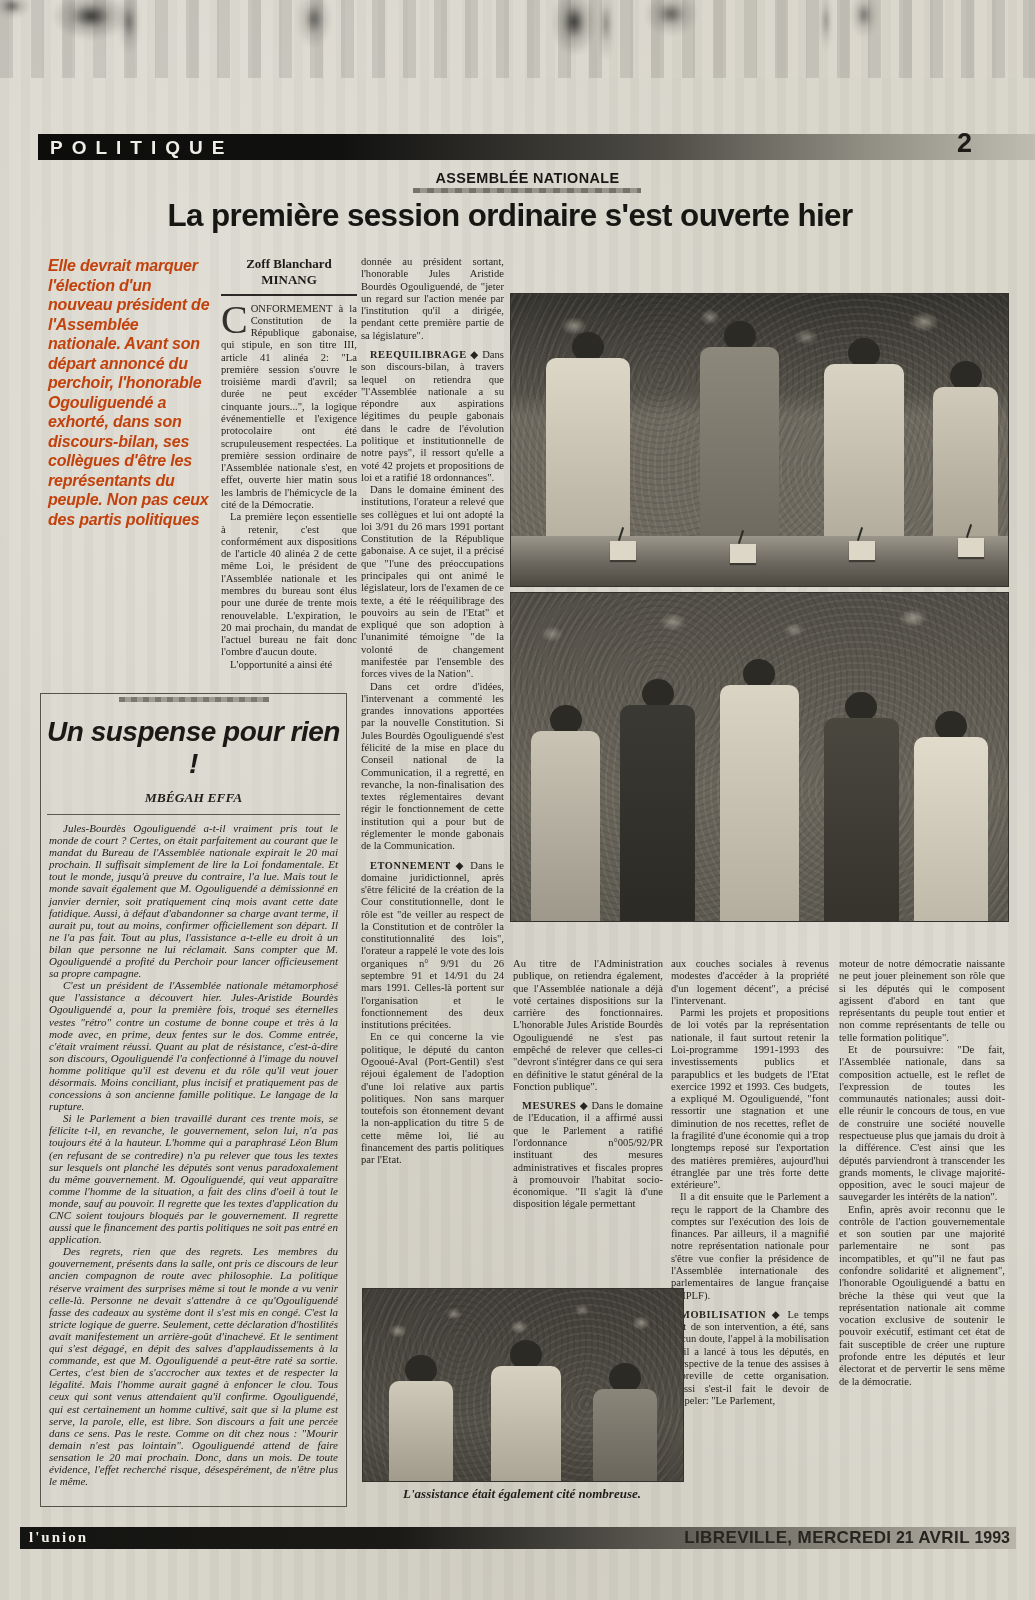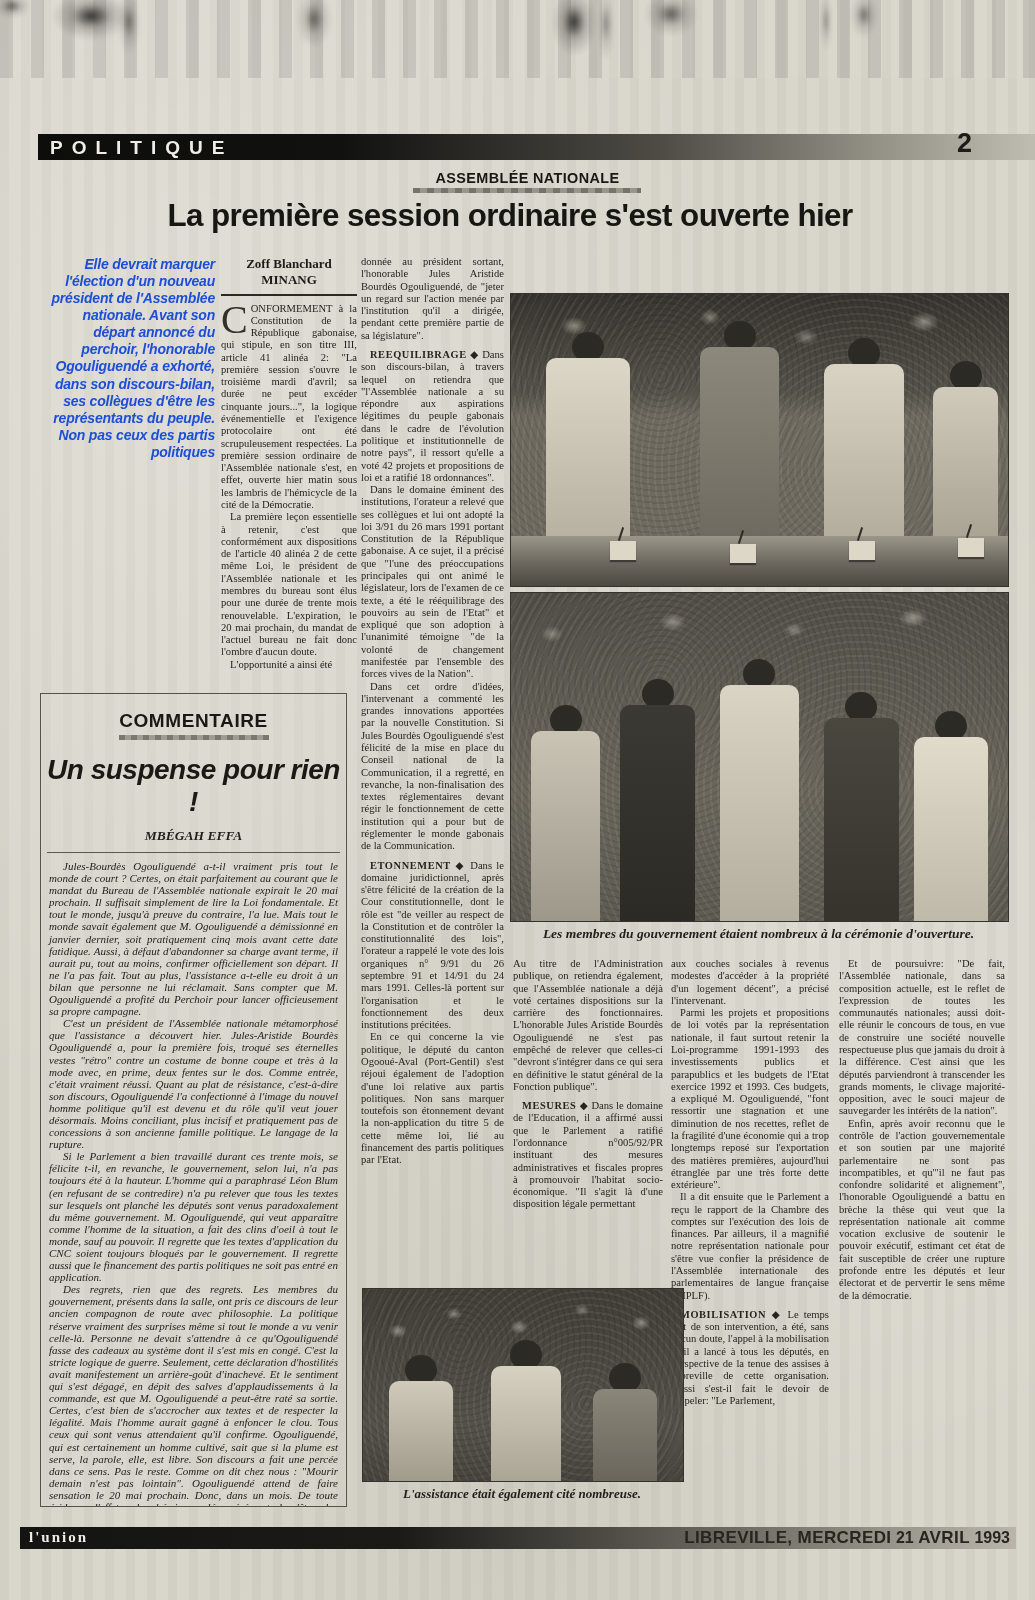--- a/index.html
+++ b/index.html
@@ -26,23 +26,23 @@
   .kicker{position:absolute;left:400px;top:169px;width:255px;text-align:center;
         font-family:"Liberation Sans","DejaVu Sans",sans-serif;font-weight:bold;font-size:15px;
         letter-spacing:.4px;color:#181714;transform:scaleX(.96);}
   .kickrule{position:absolute;left:413px;top:188px;width:228px;height:5px;
         background:repeating-linear-gradient(90deg,#76736a 0 7px,#98958b 7px 14px);}
   .headline{position:absolute;left:55px;top:197px;width:910px;text-align:center;
         font-family:"Liberation Sans","DejaVu Sans",sans-serif;font-weight:bold;font-size:32px;
         letter-spacing:-.6px;color:#161613;transform:scaleX(.98);}
 
   
-  .standfirst{position:absolute;left:48px;top:256px;width:167px;text-align:right;
+  .standfirst{position:absolute;left:48px;top:256px;width:167px;text-align:left;
         font-family:"Liberation Sans","DejaVu Sans",sans-serif;font-weight:bold;font-style:italic;
-        font-size:14px;line-height:1.22;color:#1d4ed8;letter-spacing:-.2px;}
+        font-size:16px;line-height:1.22;color:#c2410c;letter-spacing:-.2px;}
 
   
   .bcol{position:absolute;font-size:10.6px;line-height:1.16;text-align:justify;overflow:hidden;}
   .bcol p{margin:0;text-indent:9px;}
   .bcol p.flush{text-indent:0;}
   .bcol p.sub{margin-top:7px;}
   .lead{font-weight:bold;letter-spacing:.6px;font-size:10.4px;}
   .byline{font-weight:bold;font-size:13px;text-align:center;line-height:1.25;color:#1d1c18;}
   .bylinerule{height:2px;background:#2a2925;margin:5px 0 7px 0;}
   .dropcap{float:left;font-size:40px;line-height:30px;padding:2px 3px 0 0;color:#33312b;}
@@ -186,35 +186,35 @@
     </div>
     <div class="figman" style="left:63%;bottom:0;width:15%;height:62%;">
       <span class="head"></span>
         <span class="body" style="background:linear-gradient(#4a473f,#35332c);"></span>
     </div>
     <div class="figman" style="left:81%;bottom:0;width:15%;height:56%;">
       <span class="head"></span>
         <span class="body" style="background:linear-gradient(#e0dbcb,#beb9a9);"></span>
     </div>
   </div>
-  <div class="caption" style="left:510px;top:926px;width:497px;">Les membres du gouvernement étaient nombreux à la cérémonie d'ouverture.</div>
 
   <div class="bcol" style="left:513px;top:958px;width:150px;height:326px;">
     <p class="flush">Au titre de l'Administration publique, on retiendra également, que l'Assemblée nationale a déjà voté certaines dispositions sur la carrière des fonctionnaires. L'honorable Jules Aristide Bourdès Ogouliguendé ne s'est pas empêché de relever que celles-ci "devront s'intégrer dans ce qui sera en définitive le statut général de la Fonction publique".</p>
     <p class="sub"><span class="lead">MESURES ◆</span><span> Dans le domaine de l'Education, il a affirmé aussi que le Parlement a ratifié l'ordonnance n°005/92/PR instituant des mesures administratives et fiscales propres à promouvoir l'habitat socio-économique. "Il s'agit là d'une disposition légale permettant</span></p>
   </div>
 
   <div class="bcol" style="left:671px;top:958px;width:158px;height:562px;">
     <p class="flush">aux couches sociales à revenus modestes d'accéder à la propriété d'un logement décent", a précisé l'intervenant.</p>
     <p>Parmi les projets et propositions de loi votés par la représentation nationale, il faut surtout retenir la Loi-programme 1991-1993 des investissements publics et parapublics et les budgets de l'Etat exercice 1992 et 1993. Ces budgets, a expliqué M. Ogouliguendé, "font ressortir une stagnation et une diminution de nos recettes, reflet de la fragilité d'une économie qui a trop longtemps reposé sur l'exportation des matières premières, aujourd'hui étranglée par une très forte dette extérieure".</p>
     <p>Il a dit ensuite que le Parlement a reçu le rapport de la Chambre des comptes sur l'exécution des lois de finances. Par ailleurs, il a magnifié notre représentation nationale pour s'être vue confier la présidence de l'Assemblée internationale des parlementaires de langue française (AIPLF).</p>
     <p class="sub"><span class="lead">MOBILISATION ◆</span><span> Le temps fort de son intervention, a été, sans aucun doute, l'appel à la mobilisation qu'il a lancé à tous les députés, en perspective de la tenue des assises à Libreville de cette organisation. Aussi s'est-il fait le devoir de rappeler: "Le Parlement,</span></p>
   </div>
 
   <div class="bcol" style="left:839px;top:958px;width:166px;height:550px;">
+    <p class="flush">moteur de notre démocratie naissante ne peut jouer pleinement son rôle que si les députés qui le composent agissent d'abord en tant que représentants du peuple tout entier et non comme représentants de telle ou telle formation politique".</p>
     <p>Et de poursuivre: "De fait, l'Assemblée nationale, dans sa composition actuelle, est le reflet de l'expression de toutes les communautés nationales; aussi doit-elle réunir le concours de tous, en vue de construire une société nouvelle respectueuse plus que jamais du droit à la différence. C'est ainsi que les députés parviendront à transcender les grands moments, le clivage majorité-opposition, avec le souci majeur de sauvegarder les intérêts de la nation".</p>
     <p>Enfin, après avoir reconnu que le contrôle de l'action gouvernementale et son soutien par une majorité parlementaire ne sont pas incompatibles, et qu'"il ne faut pas confondre solidarité et alignement", l'honorable Ogouliguendé a battu en brèche la thèse qui veut que la représentation nationale ait comme vocation exclusive de soutenir le pouvoir exécutif, estimant cet état de fait susceptible de créer une rupture profonde entre les députés et leur électorat et de pervertir le sens même de la démocratie.</p>
   </div>
 
   <div class="photo" style="left:362px;top:1288px;width:320px;height:192px;background:linear-gradient(#413e38,#55524a 70%,#47443d);">
     <div class="ph-grain"></div>
     <div class="spark" style="left:8%;top:18%;width:18px;height:14px;opacity:.5;"></div>
     <div class="spark" style="left:26%;top:10%;width:16px;height:12px;opacity:.45;"></div>
     <div class="spark" style="left:46%;top:16%;width:18px;height:14px;opacity:.5;"></div>
     <div class="spark" style="left:66%;top:8%;width:16px;height:12px;opacity:.4;"></div>
@@ -228,21 +228,20 @@
         <span class="body" style="background:linear-gradient(#d6d1c1,#aaa595);"></span>
     </div>
     <div class="figman" style="left:72%;bottom:0;width:20%;height:48%;">
       <span class="head"></span>
         <span class="body" style="background:linear-gradient(#8b867a,#6a665b);"></span>
     </div>
   </div>
   <div class="caption" style="left:362px;top:1486px;width:320px;font-size:13px;">L'assistance était également cité nombreuse.</div>
 
   <div class="combox">
-    <div class="com-header">COMMENTAIRE</div>
     <div class="com-hrule"></div>
     <div class="com-title">Un suspense pour rien !</div>
     <div class="com-byline">MBÉGAH EFFA</div>
     <div class="com-rule"></div>
     <div class="com-text">
       <p>Jules-Bourdès Ogouliguendé a-t-il vraiment pris tout le monde de court ? Certes, on était parfaitement au courant que le mandat du Bureau de l'Assemblée nationale expirait le 20 mai prochain. Il suffisait simplement de lire la Loi fondamentale. Et tout le monde, jusqu'à preuve du contraire, l'a lue. Mais tout le monde savait également que M. Ogouliguendé a démissionné en janvier dernier, soit pratiquement cinq mois avant cette date fatidique. Aussi, à défaut d'abandonner sa charge avant terme, il aurait pu, tout au moins, confirmer officiellement son départ. Il ne l'a pas fait. Tout au plus, l'assistance a-t-elle eu droit à un bilan que personne ne lui réclamait. Sans compter que M. Ogouliguendé a profité du Perchoir pour lancer officieusement sa propre campagne.</p>
       <p>C'est un président de l'Assemblée nationale métamorphosé que l'assistance a découvert hier. Jules-Aristide Bourdès Ogouliguendé a, pour la première fois, troqué ses éternelles vestes "rétro" contre un costume de bonne coupe et très à la mode avec, en prime, deux fentes sur le dos. Comme entrée, c'était vraiment réussi. Quant au plat de résistance, c'est-à-dire son discours, Ogouliguendé l'a confectionné à l'image du nouvel homme politique qu'il est devenu et du rôle qu'il veut jouer désormais. Moins conciliant, plus incisif et pratiquement pas de concessions à son ancienne famille politique. Le langage de la rupture.</p>
       <p>Si le Parlement a bien travaillé durant ces trente mois, se félicite t-il, en revanche, le gouvernement, selon lui, n'a pas toujours été à la hauteur. L'homme qui a paraphrasé Léon Blum (en refusant de se contredire) n'a pu relever que tous les textes sur lesquels ont planché les députés sont venus paradoxalement du même gouvernement. M. Ogouliguendé, qui veut apparaître comme l'homme de la situation, a fait des clins d'oeil à tout le monde, sauf au pouvoir. Il regrette que les textes d'application du CNC soient toujours bloqués par le gouvernement. Il regrette aussi que le financement des partis politiques ne soit pas entré en application.</p>
       <p>Des regrets, rien que des regrets. Les membres du gouvernement, présents dans la salle, ont pris ce discours de leur ancien compagnon de route avec philosophie. La politique réserve vraiment des surprises même si tout le monde a vu venir celle-là. Personne ne devait s'attendre à ce qu'Ogouliguendé fasse des cadeaux au système dont il s'est mis en congé. C'est la stricte logique de guerre. Seulement, cette déclaration d'hostilités avait manifestement un arrière-goût d'inachevé. Et le sentiment qui s'est dégagé, en dépit des salves d'applaudissements à la commande, est que M. Ogouliguendé a peut-être raté sa sortie. Certes, c'est bien de s'accrocher aux textes et de respecter la légalité. Mais l'homme aurait gagné à enfoncer le clou. Tous ceux qui sont venus attendaient qu'il confirme. Ogouliguendé, qui est certainement un homme cultivé, sait que si la plume est serve, la parole, elle, est libre. Son discours a fait une percée dans ce sens. Pas le reste. Comme on dit chez nous : "Mourir demain n'est pas lointain". Ogouliguendé attend de faire sensation le 20 mai prochain. Donc, dans un mois. De toute évidence, l'effet recherché risque, désespérément, de n'être plus le même.</p>
     </div>

